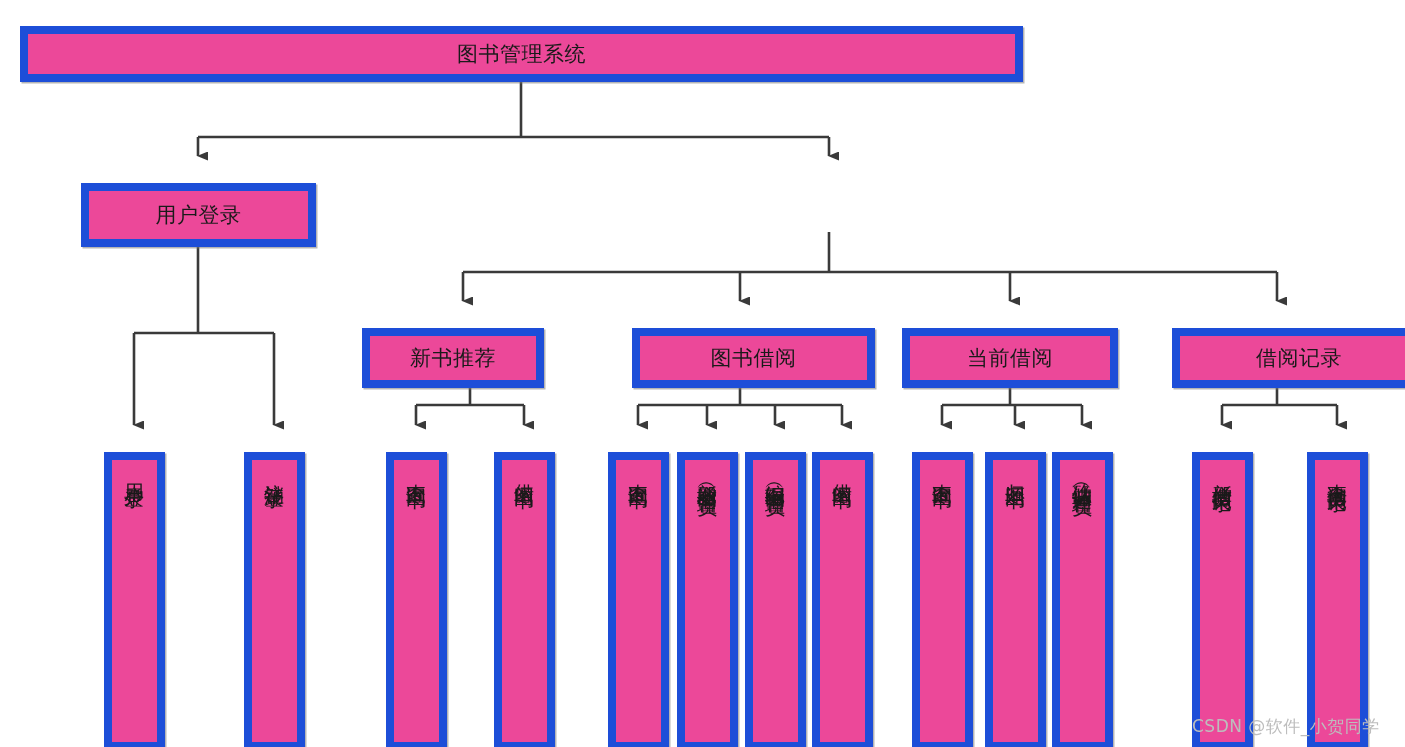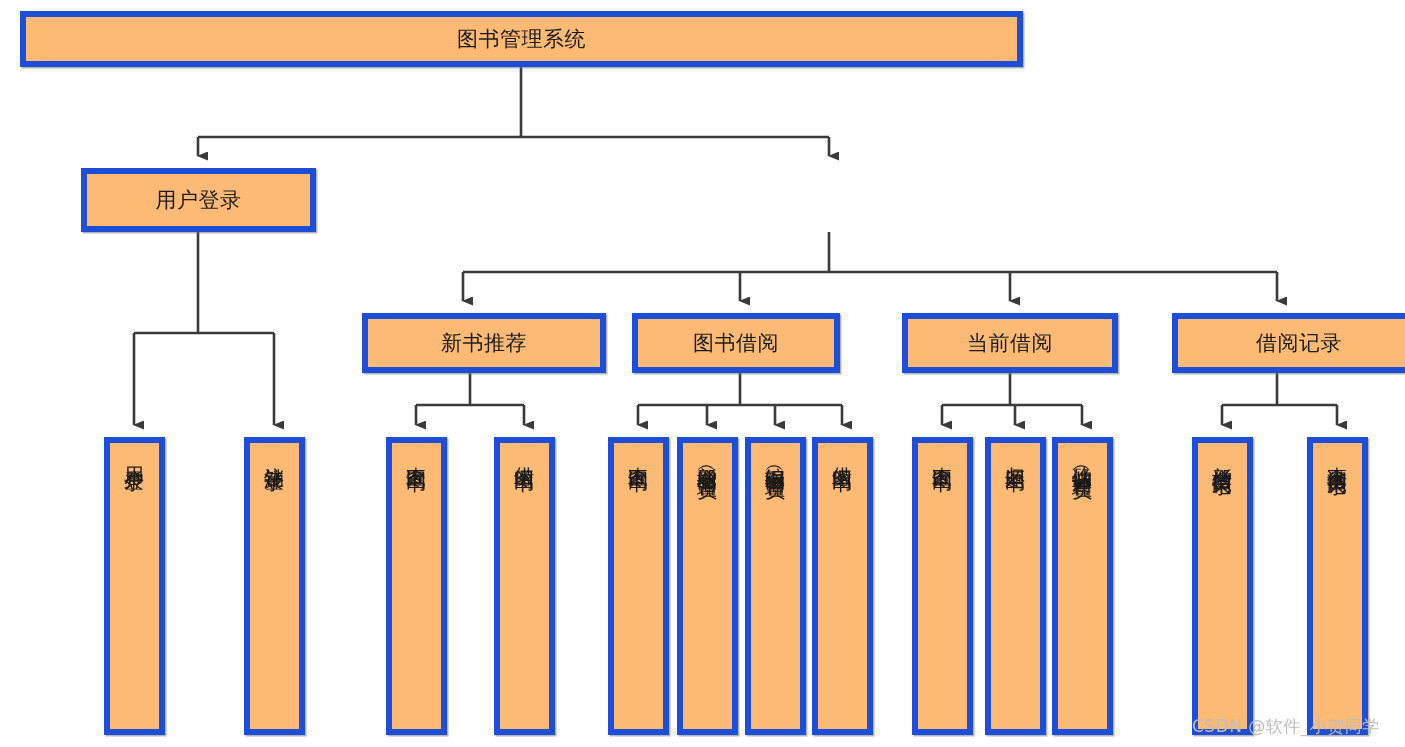--- a/index.html
+++ b/index.html
@@ -22,26 +22,27 @@
     position: absolute;
     left: 0;
     top: 0;
     width: 1405px;
     height: 747px;
     pointer-events: none;
   }
   .node {
     position: absolute;
     box-sizing: border-box;
-    background: #fdba74;
-    border: 6px solid #1d4ed8;
+    background: #ec4899;
+    border: 8px solid #1d4ed8;
     display: flex;
     align-items: center;
     justify-content: center;
     box-shadow: 1.5px 1.5px 0 rgba(120,120,120,0.55);
+    margin-top: 15px;
   }
   .node-label {
     color: #1a1a1a;
     text-align: center;
     line-height: 1.18;
     white-space: nowrap;
   }
   
   .node.horiz .node-label {
     font-size: 21px;
@@ -127,24 +128,24 @@
   </svg>
 
   <div class="node root horiz" style="left:20px; top:11px; width:1003px; height:56px;">
     <span class="node-label">图书管理系统</span>
   </div>
 
   <div class="node horiz" style="left:81px; top:168px; width:235px; height:64px;">
     <span class="node-label">用户登录</span>
   </div>
 
-  <div class="node horiz" style="left:362px; top:313px; width:244px; height:60px;">
+  <div class="node horiz" style="left:362px; top:313px; width:182px; height:60px;">
     <span class="node-label">新书推荐</span>
   </div>
-  <div class="node horiz" style="left:632px; top:313px; width:208px; height:60px;">
+  <div class="node horiz" style="left:632px; top:313px; width:243px; height:60px;">
     <span class="node-label">图书借阅</span>
   </div>
   <div class="node horiz" style="left:902px; top:313px; width:216px; height:60px;">
     <span class="node-label">当前借阅</span>
   </div>
   <div class="node horiz" style="left:1172px; top:313px; width:254px; height:60px;">
     <span class="node-label">借阅记录</span>
   </div>
 
   <div class="node vert" style="left:104px; top:437px; width:61px; height:298px;">

